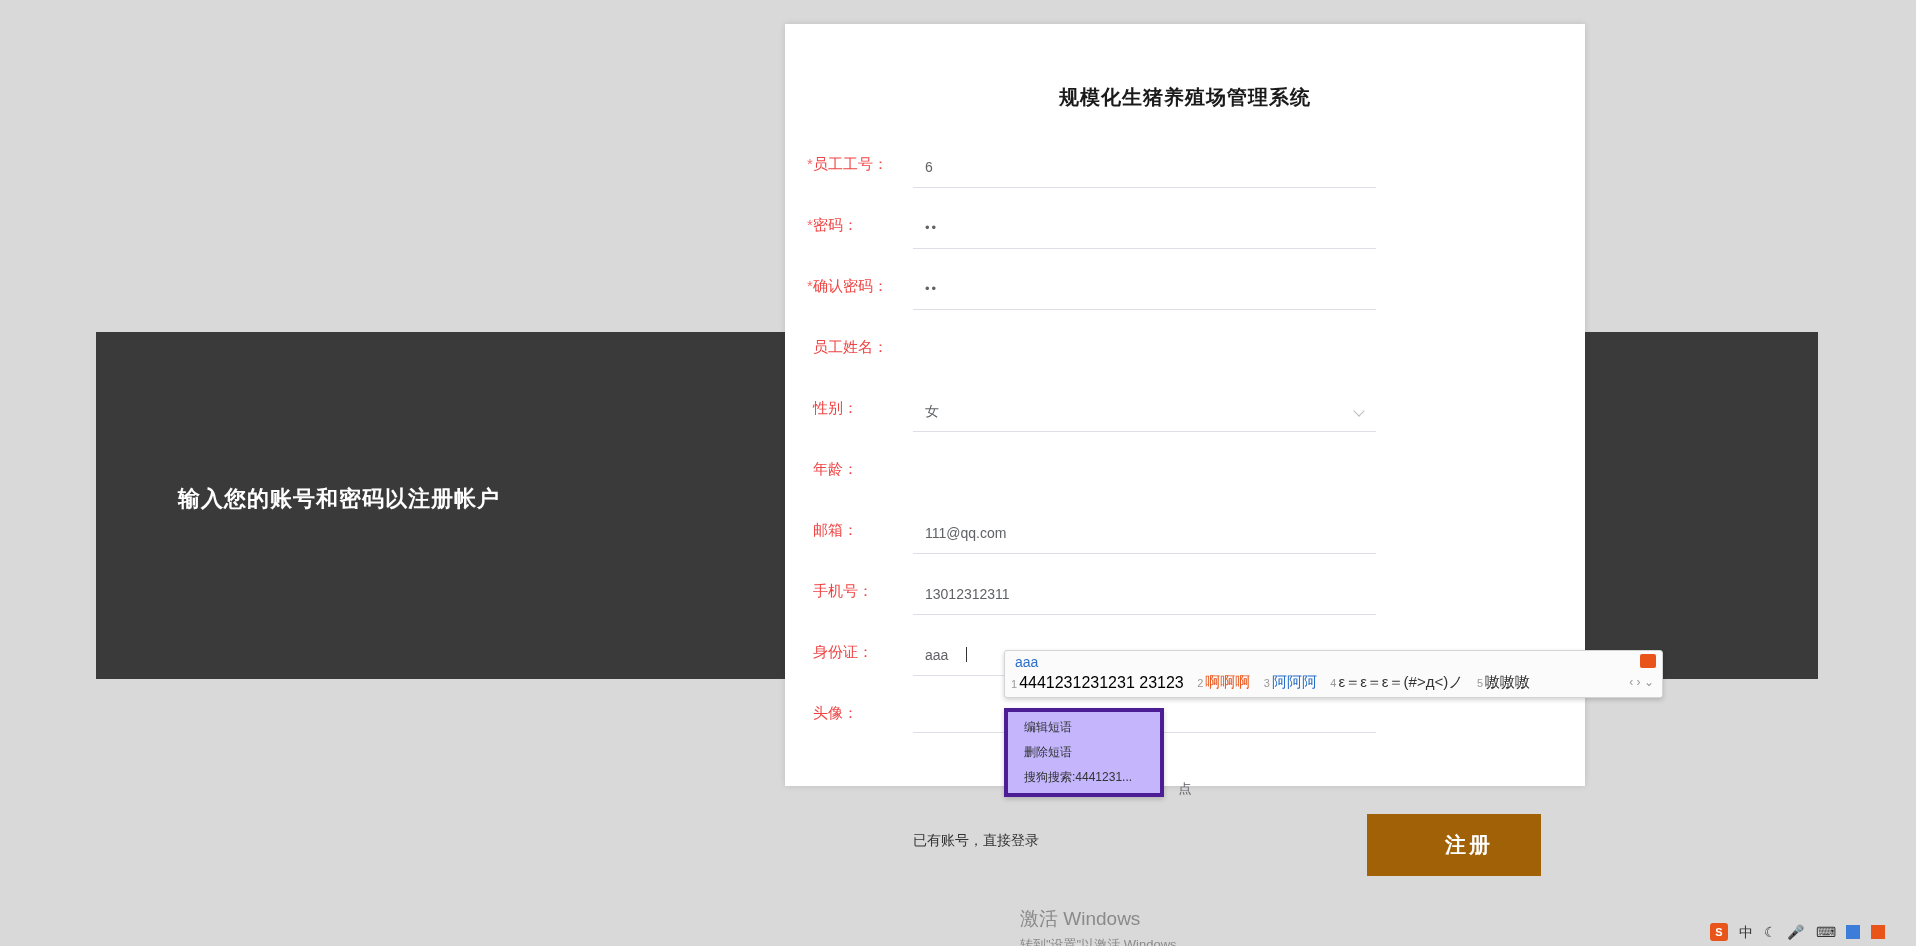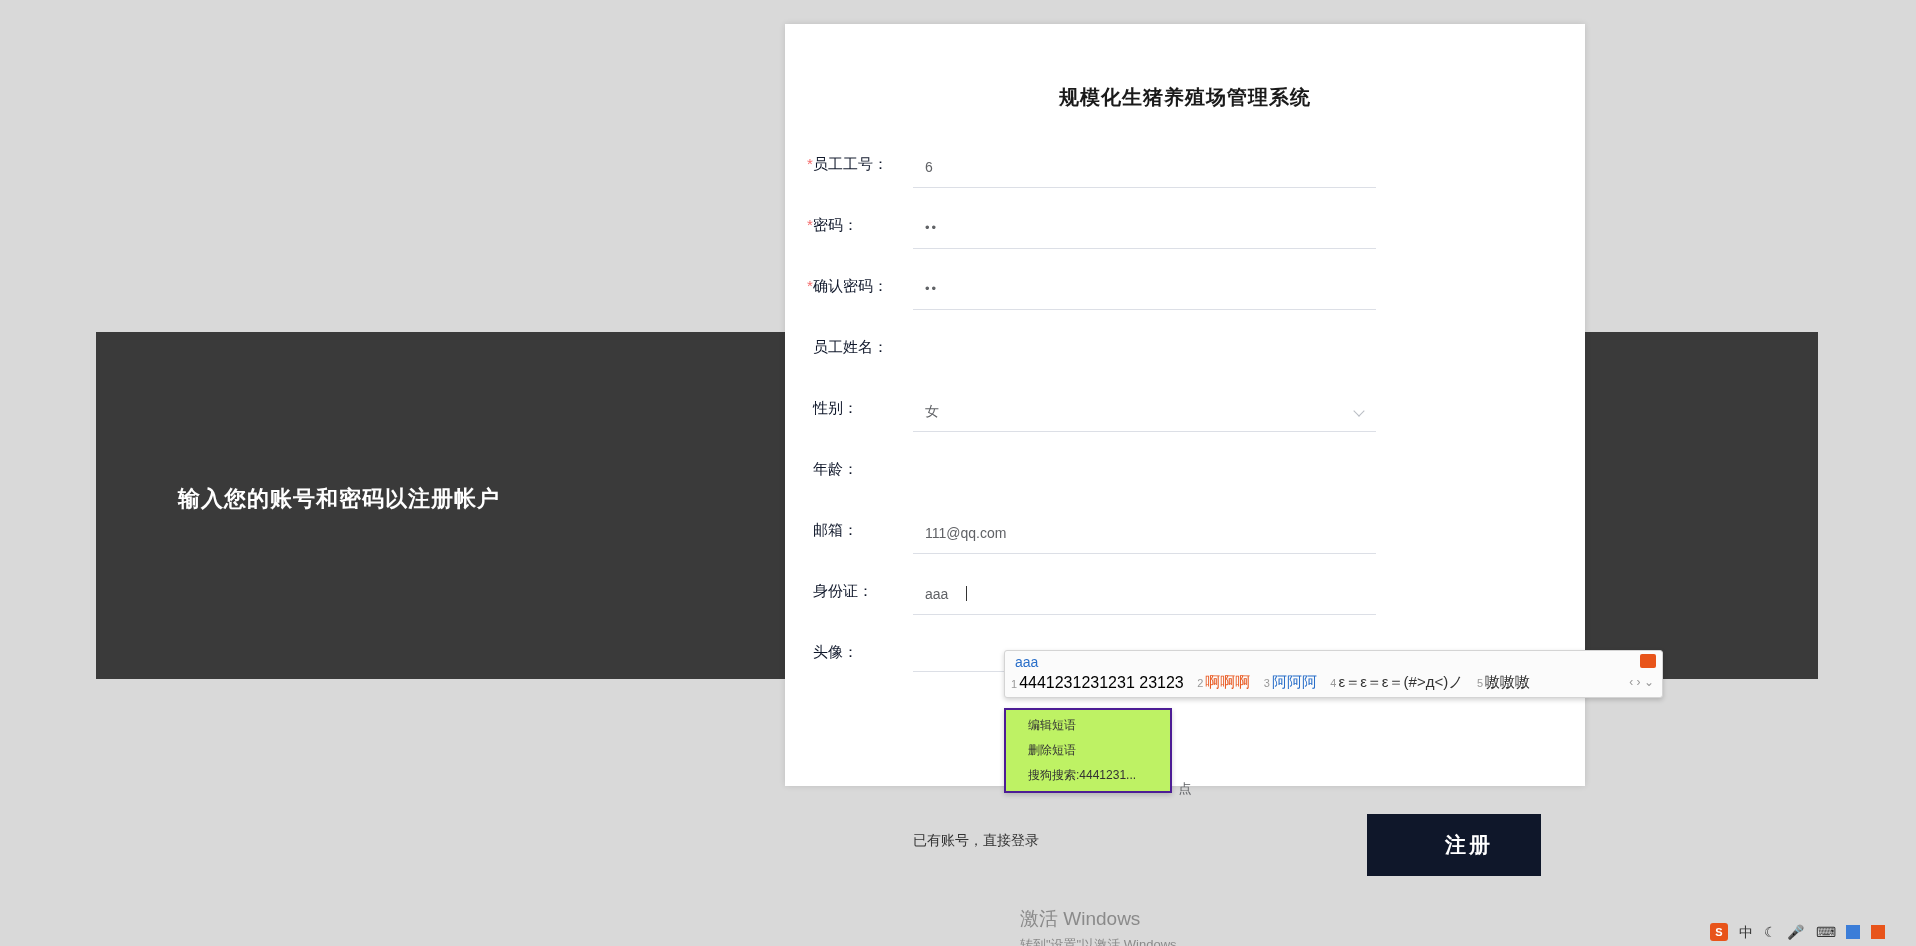--- a/index.html
+++ b/index.html
@@ -73,21 +73,21 @@
     top: 13px;
     color: #f56c6c;
     font-size: 15px;
     line-height: 18px;
   }
   .field .label {
     position: absolute;
     left: 28px;
     top: 13px;
     font-size: 15px;
-    color: #0f172a;
+    color: #ef4444;
     line-height: 18px;
     white-space: nowrap;
   }
   .field .control {
     position: absolute;
     left: 128px;
     top: 6px;
     width: 463px;
     height: 40px;
     border-bottom: 1px solid #dcdfe6;
@@ -153,21 +153,21 @@
     font-size: 14px;
     color: #333;
     cursor: pointer;
   }
   .register-btn {
     position: absolute;
     left: 582px;
     top: 790px;
     width: 174px;
     height: 62px;
-    background: #0f172a;
+    background: #a16207;
     color: #fff;
     font-size: 21px;
     font-weight: bold;
     border: none;
     letter-spacing: 3px;
     cursor: pointer;
     padding-left: 36px;
   }
   
   .ime {
@@ -231,24 +231,24 @@
     height: 14px;
     background: #e8541a;
     border-radius: 2px;
   }
   
   .ctx {
     position: absolute;
     left: 1004px;
     top: 708px;
     width: 140px;
-    background: #bef264;
-    border: 2px solid #4c1d95;
+    background: #c4b5fd;
+    border: 4px solid #4c1d95;
     box-shadow: 0 2px 5px rgba(0,0,0,0.18);
-    padding: 3px 12px;
+    padding: 3px 6px;
   }
   .ctx-item {
     font-size: 12px;
     color: #333;
     padding: 5px 10px;
     line-height: 15px;
     white-space: nowrap;
     cursor: pointer;
   }
   
@@ -351,20 +351,26 @@
         <span class="label">年龄：</span>
       </div>
 
       <div class="field">
         <span class="label">邮箱：</span>
         <div class="control">
           <span class="val">111@qq.com</span>
         </div>
       </div>
 
+      <div class="field">
+        <span class="label">手机号：</span>
+        <div class="control">
+          <span class="val">13012312311</span>
+        </div>
+      </div>
 
       <div class="field">
         <span class="label">身份证：</span>
         <div class="control">
           <span class="val">aaa</span>
             <span class="caret" style="position:absolute; left:52px; top:11px;"></span>
         </div>
       </div>
 
       <div class="field avatar-row">

